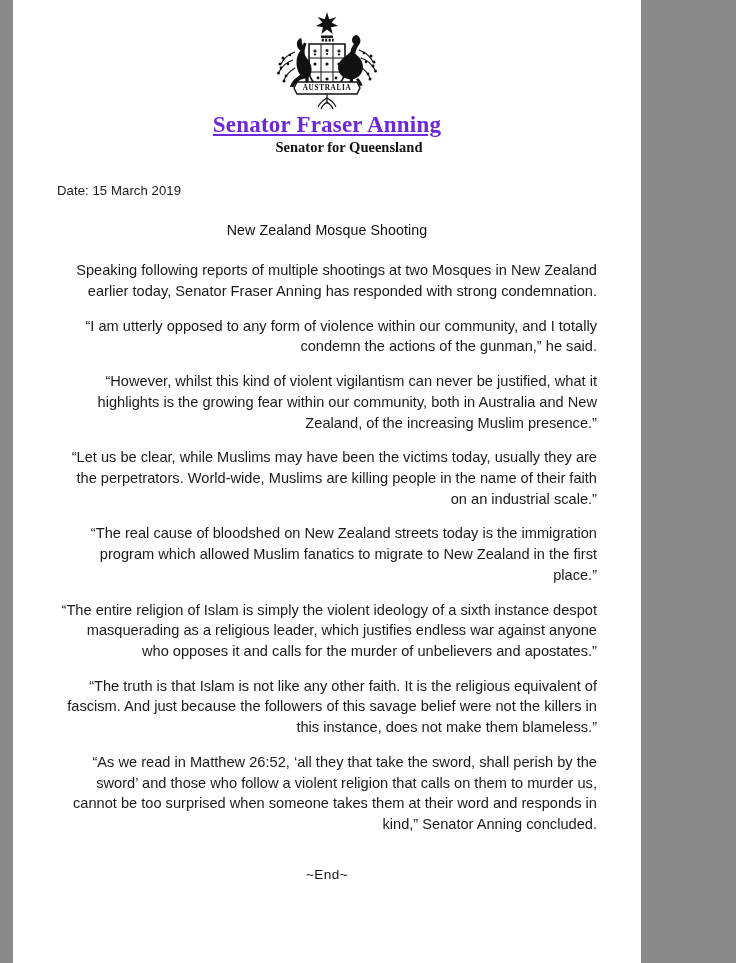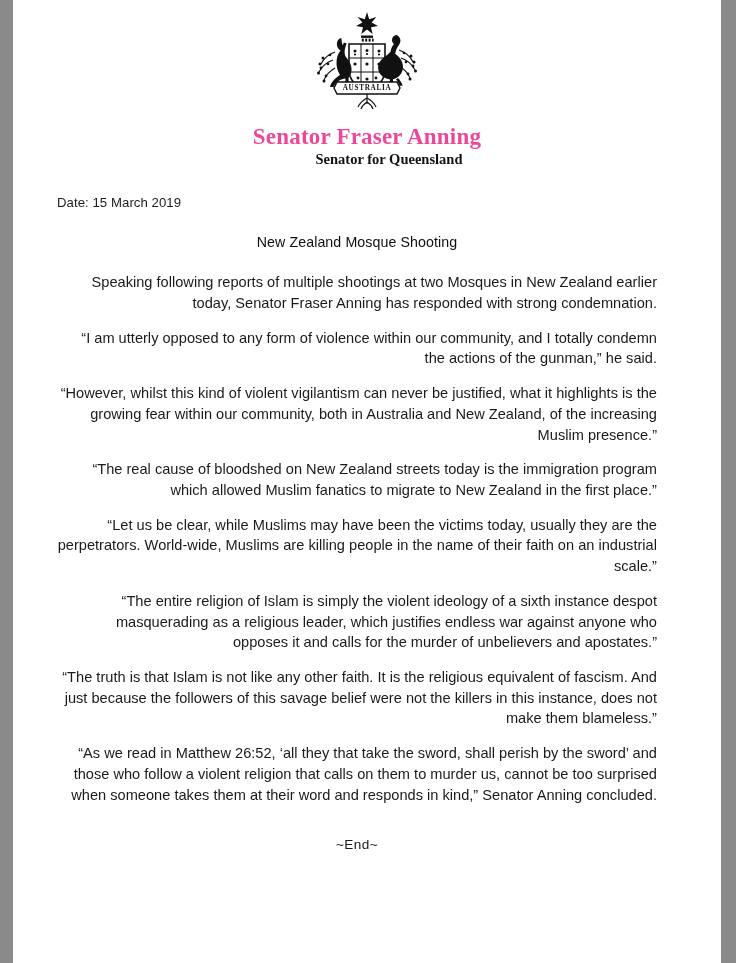--- a/index.html
+++ b/index.html
@@ -11,21 +11,21 @@
     height: 963px;
     background: #8a8a8a;
     font-family: "Liberation Sans", sans-serif;
     overflow: hidden;
   }
 
   .page-scan {
     position: absolute;
     left: 13px;
     top: 0;
-    width: 708px;
+    width: 628px;
     height: 963px;
     background: #ffffff;
     box-sizing: border-box;
     overflow: hidden;
   }
 
   .letterhead {
     padding-top: 8px;
     text-align: center;
   }
@@ -34,38 +34,39 @@
     display: block;
     margin: 0 auto;
     width: 140px;
     height: 104px;
   }
 
   .senator-name {
     font-family: "Liberation Serif", serif;
     font-weight: bold;
     font-size: 23px;
-    color: #ec4899;
+    color: #6d28d9;
     letter-spacing: 0.2px;
-    margin-top: 12px;
+    margin-top: 0;
     line-height: 1.1;
+    text-decoration: underline;
   }
 
   .senator-role {
     font-family: "Liberation Serif", serif;
     font-weight: bold;
     font-size: 14.5px;
     color: #111111;
     margin-top: 3px;
     line-height: 1.1;
     padding-left: 44px;
   }
 
   .body-area {
-    padding: 0 64px 0 44px;
+    padding: 0 44px 0 44px;
   }
 
   .date-line {
     font-size: 13.2px;
     color: #1c1c1c;
     margin-top: 27px;
     letter-spacing: 0.05px;
   }
 
   .doc-title {
@@ -216,22 +217,22 @@
   </div>
 
   <div class="body-area">
     <div class="date-line">Date: 15 March 2019</div>
     <div class="doc-title">New Zealand Mosque Shooting</div>
 
     <div class="paragraphs">
       <p class="para">Speaking following reports of multiple shootings at two Mosques in New Zealand earlier today, Senator Fraser Anning has responded with strong condemnation.</p>
       <p class="para">“I am utterly opposed to any form of violence within our community, and I totally condemn the actions of the gunman,” he said.</p>
       <p class="para">“However, whilst this kind of violent vigilantism can never be justified, what it highlights is the growing fear within our community, both in Australia and New Zealand, of the increasing Muslim presence.”</p>
+      <p class="para">“Let us be clear, while Muslims may have been the victims today, usually they are the perpetrators. World-wide, Muslims are killing people in the name of their faith on an industrial scale.”</p>
       <p class="para">“The real cause of bloodshed on New Zealand streets today is the immigration program which allowed Muslim fanatics to migrate to New Zealand in the first place.”</p>
-      <p class="para">“Let us be clear, while Muslims may have been the victims today, usually they are the perpetrators. World-wide, Muslims are killing people in the name of their faith on an industrial scale.”</p>
       <p class="para">“The entire religion of Islam is simply the violent ideology of a sixth instance despot masquerading as a religious leader, which justifies endless war against anyone who opposes it and calls for the murder of unbelievers and apostates.”</p>
       <p class="para">“The truth is that Islam is not like any other faith. It is the religious equivalent of fascism. And just because the followers of this savage belief were not the killers in this instance, does not make them blameless.”</p>
       <p class="para">“As we read in Matthew 26:52, ‘all they that take the sword, shall perish by the sword’ and those who follow a violent religion that calls on them to murder us, cannot be too surprised when someone takes them at their word and responds in kind,” Senator Anning concluded.</p>
     </div>
 
     <div class="end-mark">~End~</div>
   </div>
 
 </div>
 

